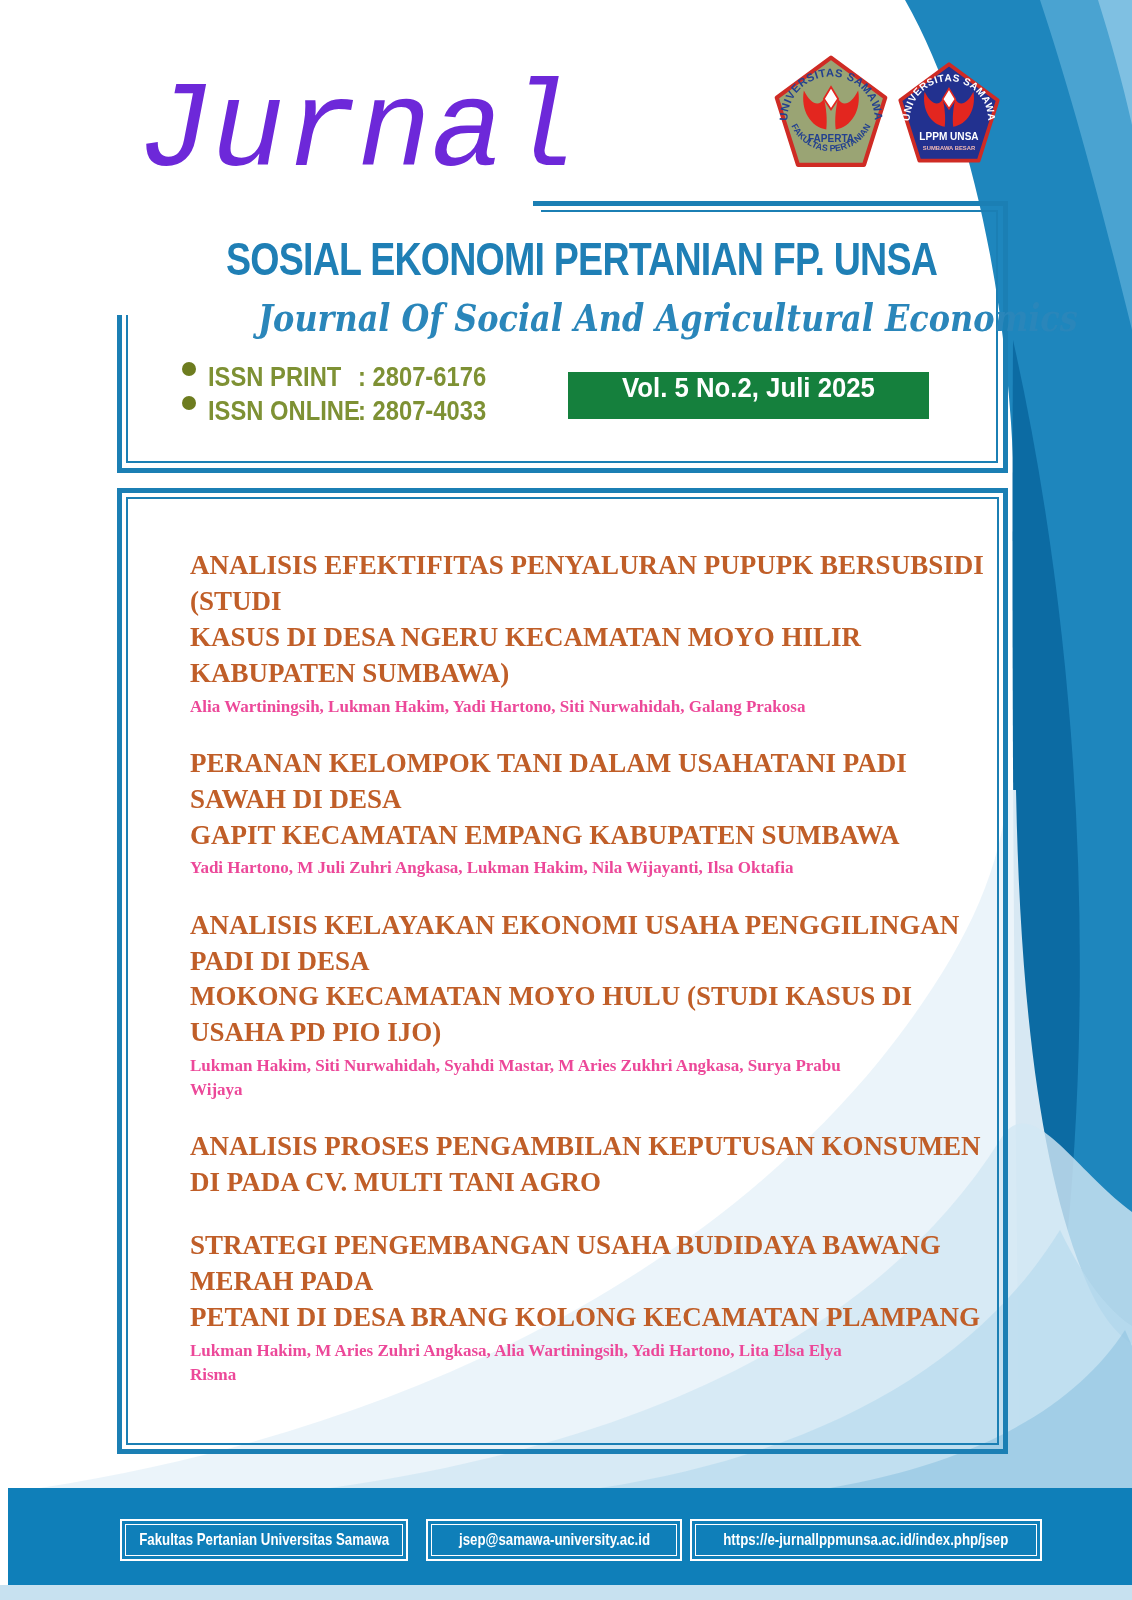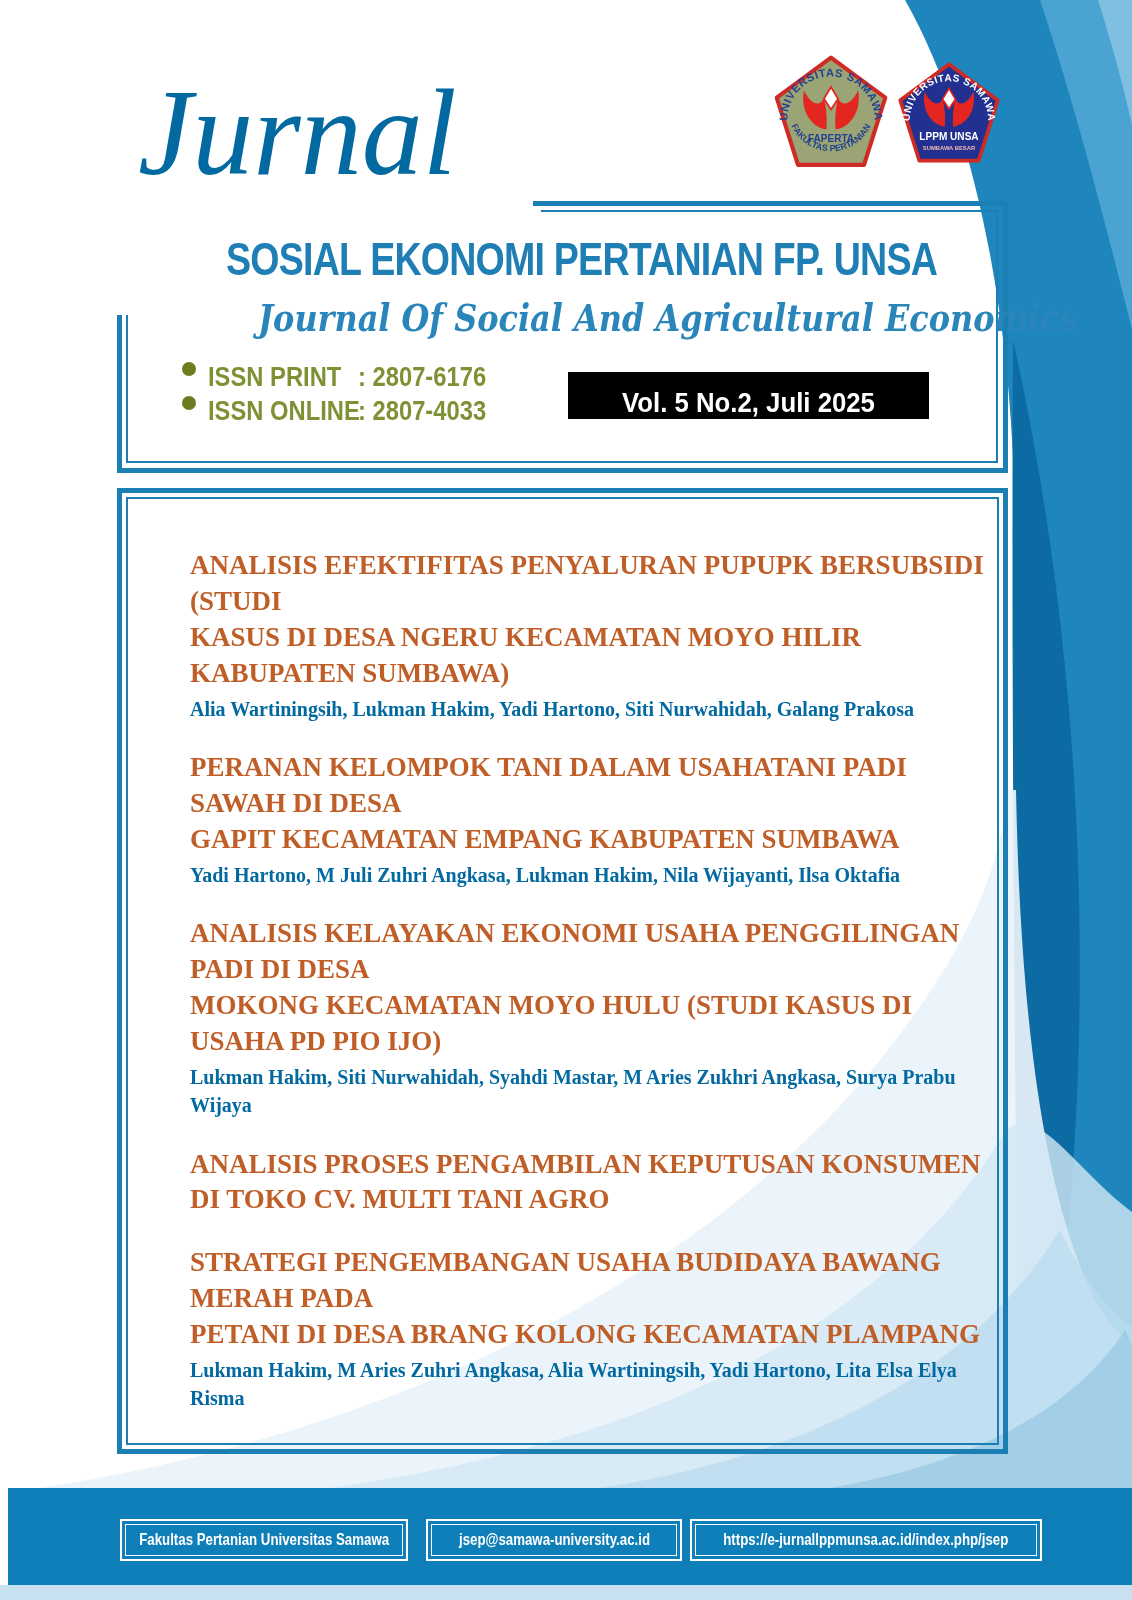--- a/index.html
+++ b/index.html
@@ -6,45 +6,45 @@
   .page{position:relative;width:1132px;height:1600px;background:#ffffff;overflow:hidden;
         font-family:"Liberation Sans",sans-serif;margin:0 auto;}
   .abs{position:absolute;}
   .bg-svg{position:absolute;left:0;top:0;z-index:0;}
   
   .fline{position:absolute;background:#1b7fb4;z-index:2;}
   .content-frame{position:absolute;left:117px;top:488px;width:891px;height:966px;
                  border:5px solid #1b7fb4;box-sizing:border-box;z-index:2;background:transparent;}
   .content-frame-inner{position:absolute;inset:4px;border:2px solid #1b7fb4;}
   
-  .script-title{left:138px;top:72px;font-family:Liberation Serif, serif;font-style:italic;
-                font-size:122px;line-height:1;color:#0369a1;z-index:3;}
+  .script-title{left:138px;top:72px;font-family:Liberation Mono, monospace;font-style:italic;
+                font-size:122px;line-height:1;color:#6d28d9;z-index:3;}
   .main-title{left:226px;top:231px;font-size:47px;font-weight:bold;color:#1f7fb5;
               transform:scaleX(.8);transform-origin:left top;white-space:nowrap;z-index:3;letter-spacing:-1px;}
   .subtitle{left:258px;top:295px;font-family:"DejaVu Serif",serif;font-style:italic;font-weight:bold;
             font-size:38px;color:#2a86ba;transform:scaleX(.84);transform-origin:left top;white-space:nowrap;z-index:3;}
   .issn-block{left:182px;top:362px;z-index:3;}
   .issn-row{display:flex;align-items:flex-start;height:34px;}
   .issn-bullet{width:14px;height:14px;border-radius:50%;background:#6d7c1f;margin-right:12px;flex:0 0 auto;}
   .issn-label{font-weight:bold;font-size:27px;color:#7e9134;width:150px;transform:scaleX(.88);
               transform-origin:left center;white-space:nowrap;}
   .issn-value{font-weight:bold;font-size:27px;color:#7e9134;transform:scaleX(.88);
               transform-origin:left center;white-space:nowrap;}
-  .badge{left:568px;top:372px;width:361px;height:47px;background:#000000;display:flex;
-         align-items:flex-end;justify-content:center;z-index:3;}
+  .badge{left:568px;top:372px;width:361px;height:47px;background:#15803d;display:flex;
+         align-items:flex-start;justify-content:center;z-index:3;}
   .badge span{color:#ffffff;font-weight:bold;font-size:28px;transform:scaleX(.92);white-space:nowrap;}
   
   .logo{z-index:4;}
   
   .article-list{left:190px;top:548px;width:805px;z-index:3;}
   .article{margin-bottom:27px;}
   .article-title{font-family:"Liberation Serif",serif;font-weight:bold;font-size:27px;
                  line-height:1.33;color:#c05e28;white-space:pre-line;}
-  .article-authors{font-family:"Liberation Serif",serif;font-weight:bold;font-size:20px;
-                   line-height:1.42;color:#0369a1;white-space:pre-line;margin-top:3px;}
+  .article-authors{font-family:"Liberation Serif",serif;font-weight:bold;font-size:17px;
+                   line-height:1.42;color:#ec4899;white-space:pre-line;margin-top:3px;}
   
   .footer-band{left:0;top:1488px;width:1132px;height:97px;background:#0f7fb9;z-index:5;margin-left:8px;}
   .footer-box{position:absolute;top:31px;height:42px;border:2px solid #ffffff;padding:3px;box-sizing:border-box;}
   .footer-box-inner{border:1px solid #ffffff;height:100%;box-sizing:border-box;display:flex;
                     align-items:center;justify-content:center;padding:0 4px;}
   .footer-box-inner span{color:#ffffff;font-weight:bold;font-size:17px;transform:scaleX(.78);white-space:nowrap;}
   .bottom-strip{left:0;top:1585px;width:1132px;height:15px;background:#c7e1f0;z-index:5;}
 </style>
 </head>
 <body>
@@ -150,21 +150,21 @@
 
     <div class="article">
       <div class="article-title">ANALISIS KELAYAKAN EKONOMI USAHA PENGGILINGAN PADI DI DESA
 MOKONG KECAMATAN MOYO HULU (STUDI KASUS DI USAHA PD PIO IJO)</div>
       <div class="article-authors">Lukman Hakim, Siti Nurwahidah, Syahdi Mastar, M Aries Zukhri Angkasa, Surya Prabu
 Wijaya</div>
     </div>
 
     <div class="article">
       <div class="article-title">ANALISIS PROSES PENGAMBILAN KEPUTUSAN KONSUMEN
-DI TOKO CV. MULTI TANI AGRO</div>
+DI PADA CV. MULTI TANI AGRO</div>
     </div>
 
     <div class="article">
       <div class="article-title">STRATEGI PENGEMBANGAN USAHA BUDIDAYA BAWANG MERAH PADA
 PETANI DI DESA BRANG KOLONG KECAMATAN PLAMPANG</div>
       <div class="article-authors">Lukman Hakim, M Aries Zuhri Angkasa, Alia Wartiningsih, Yadi Hartono, Lita Elsa Elya
 Risma</div>
     </div>
   </div>
 

